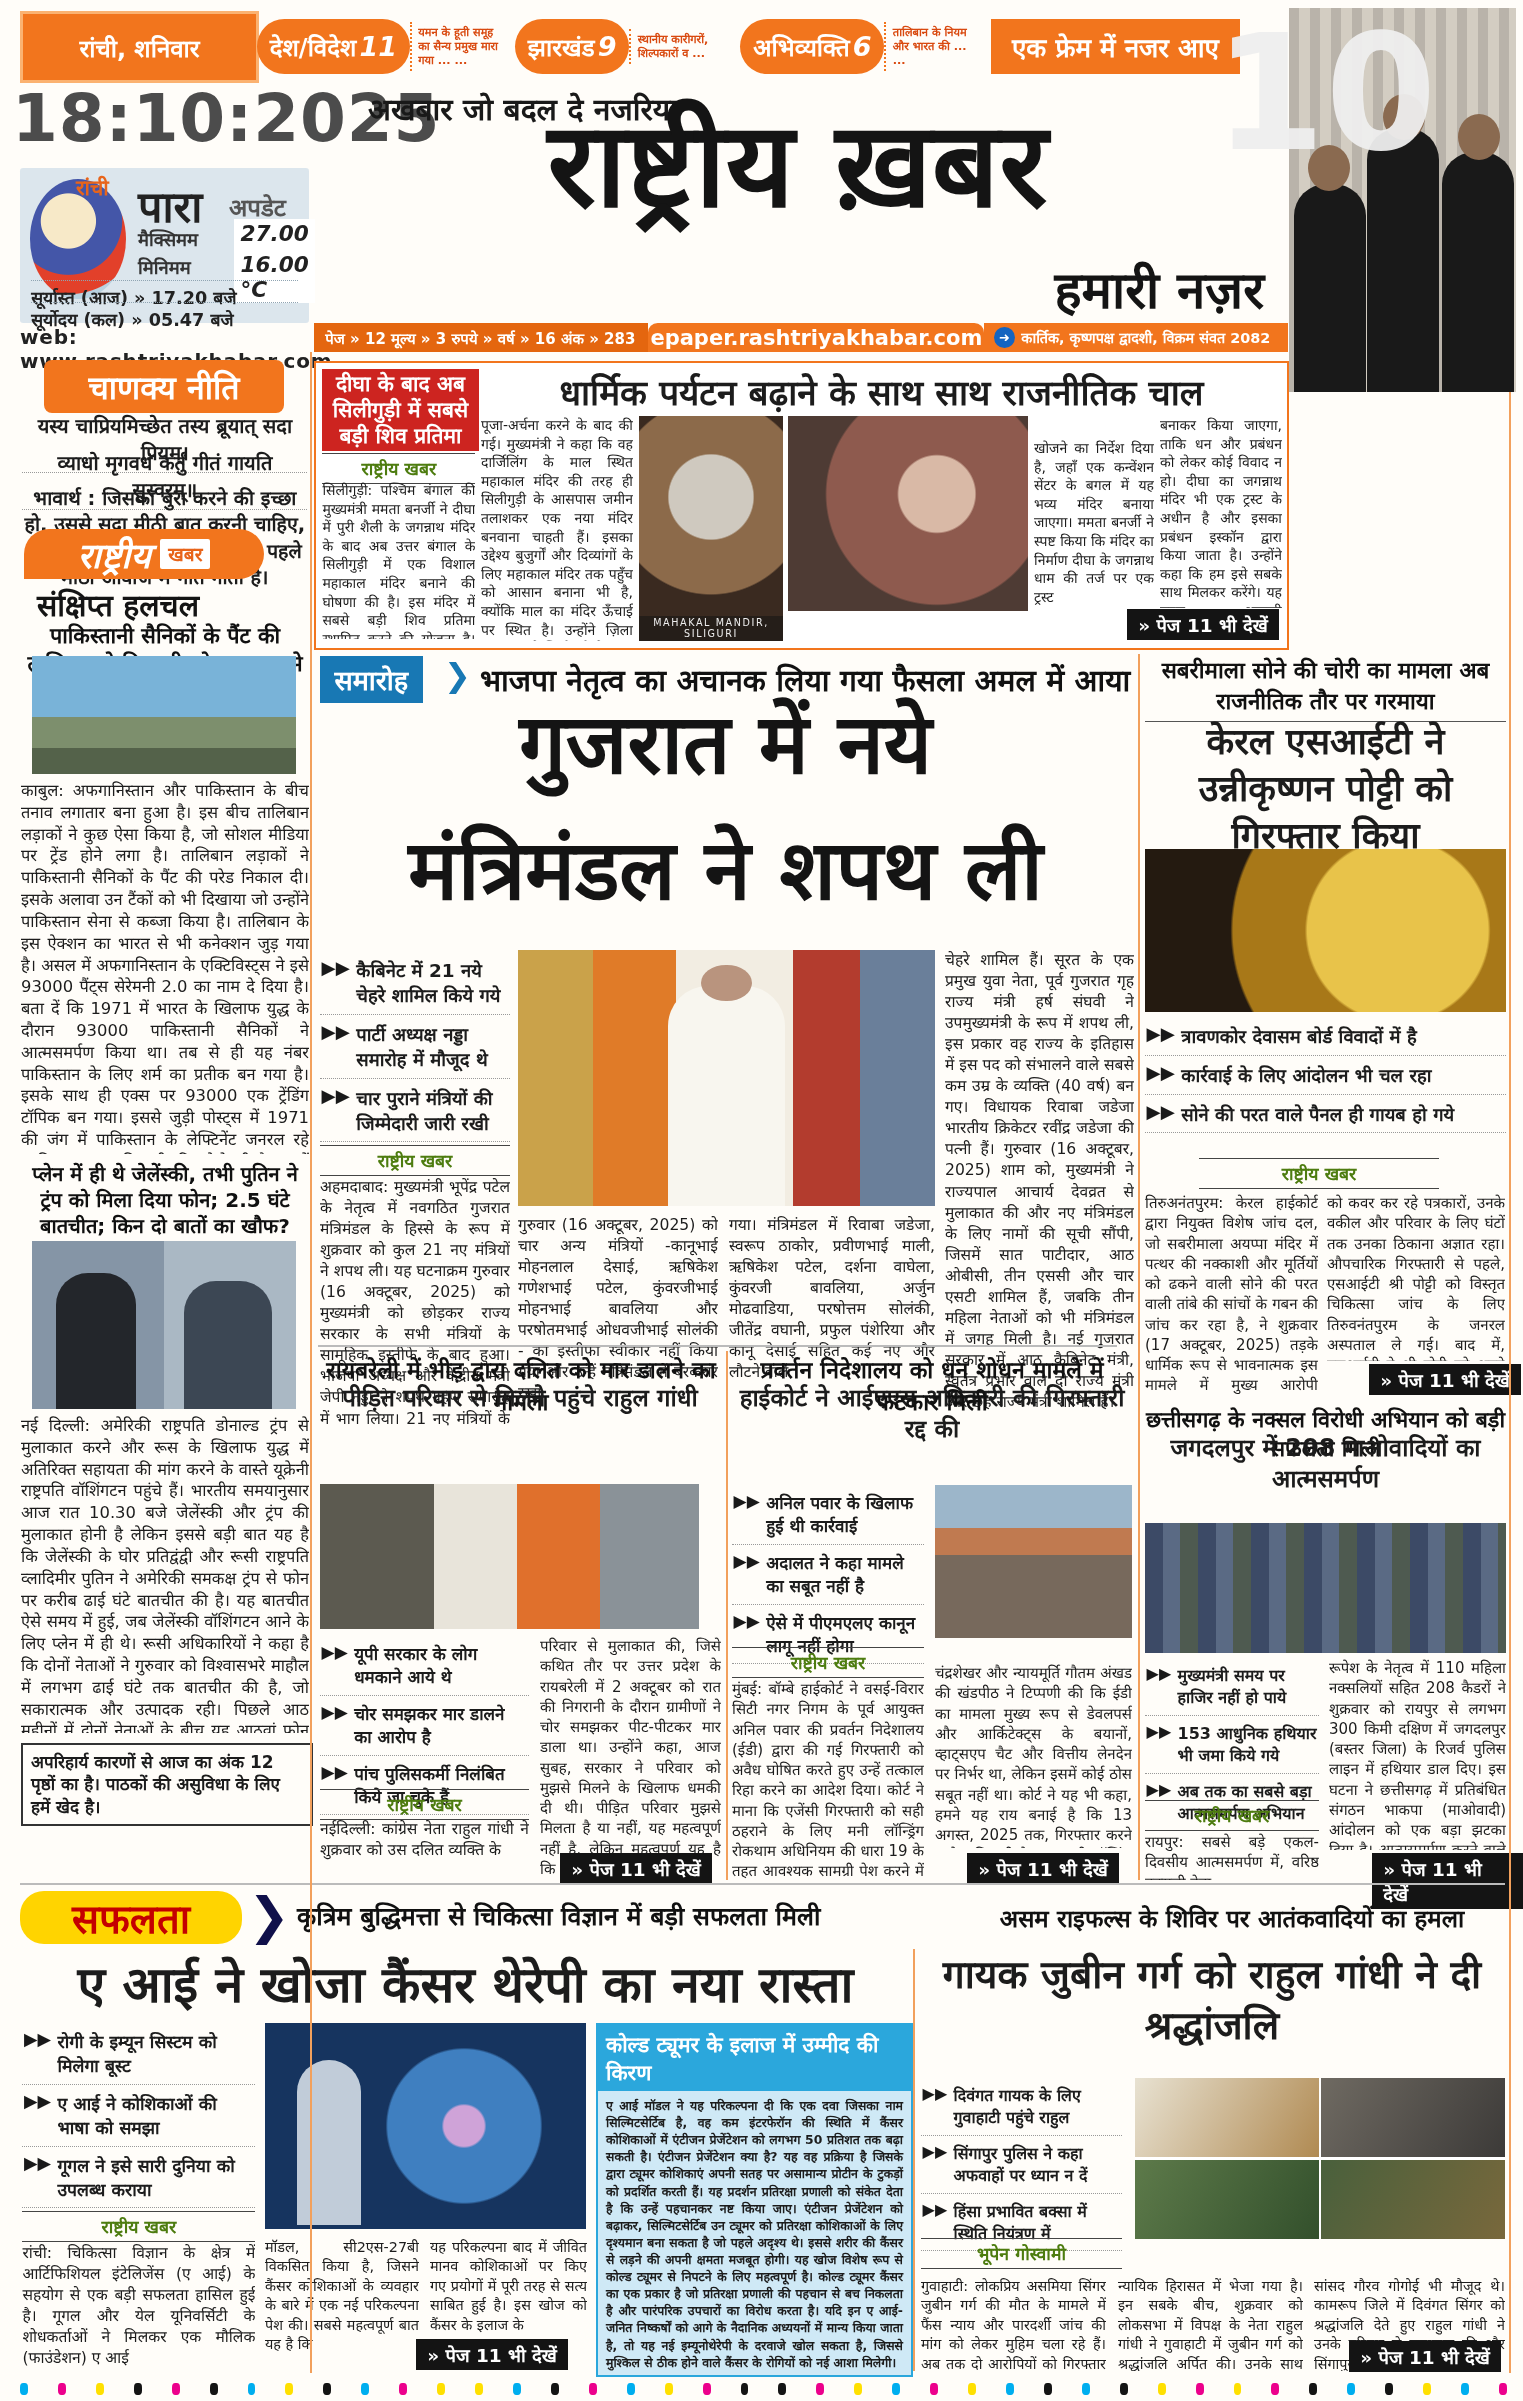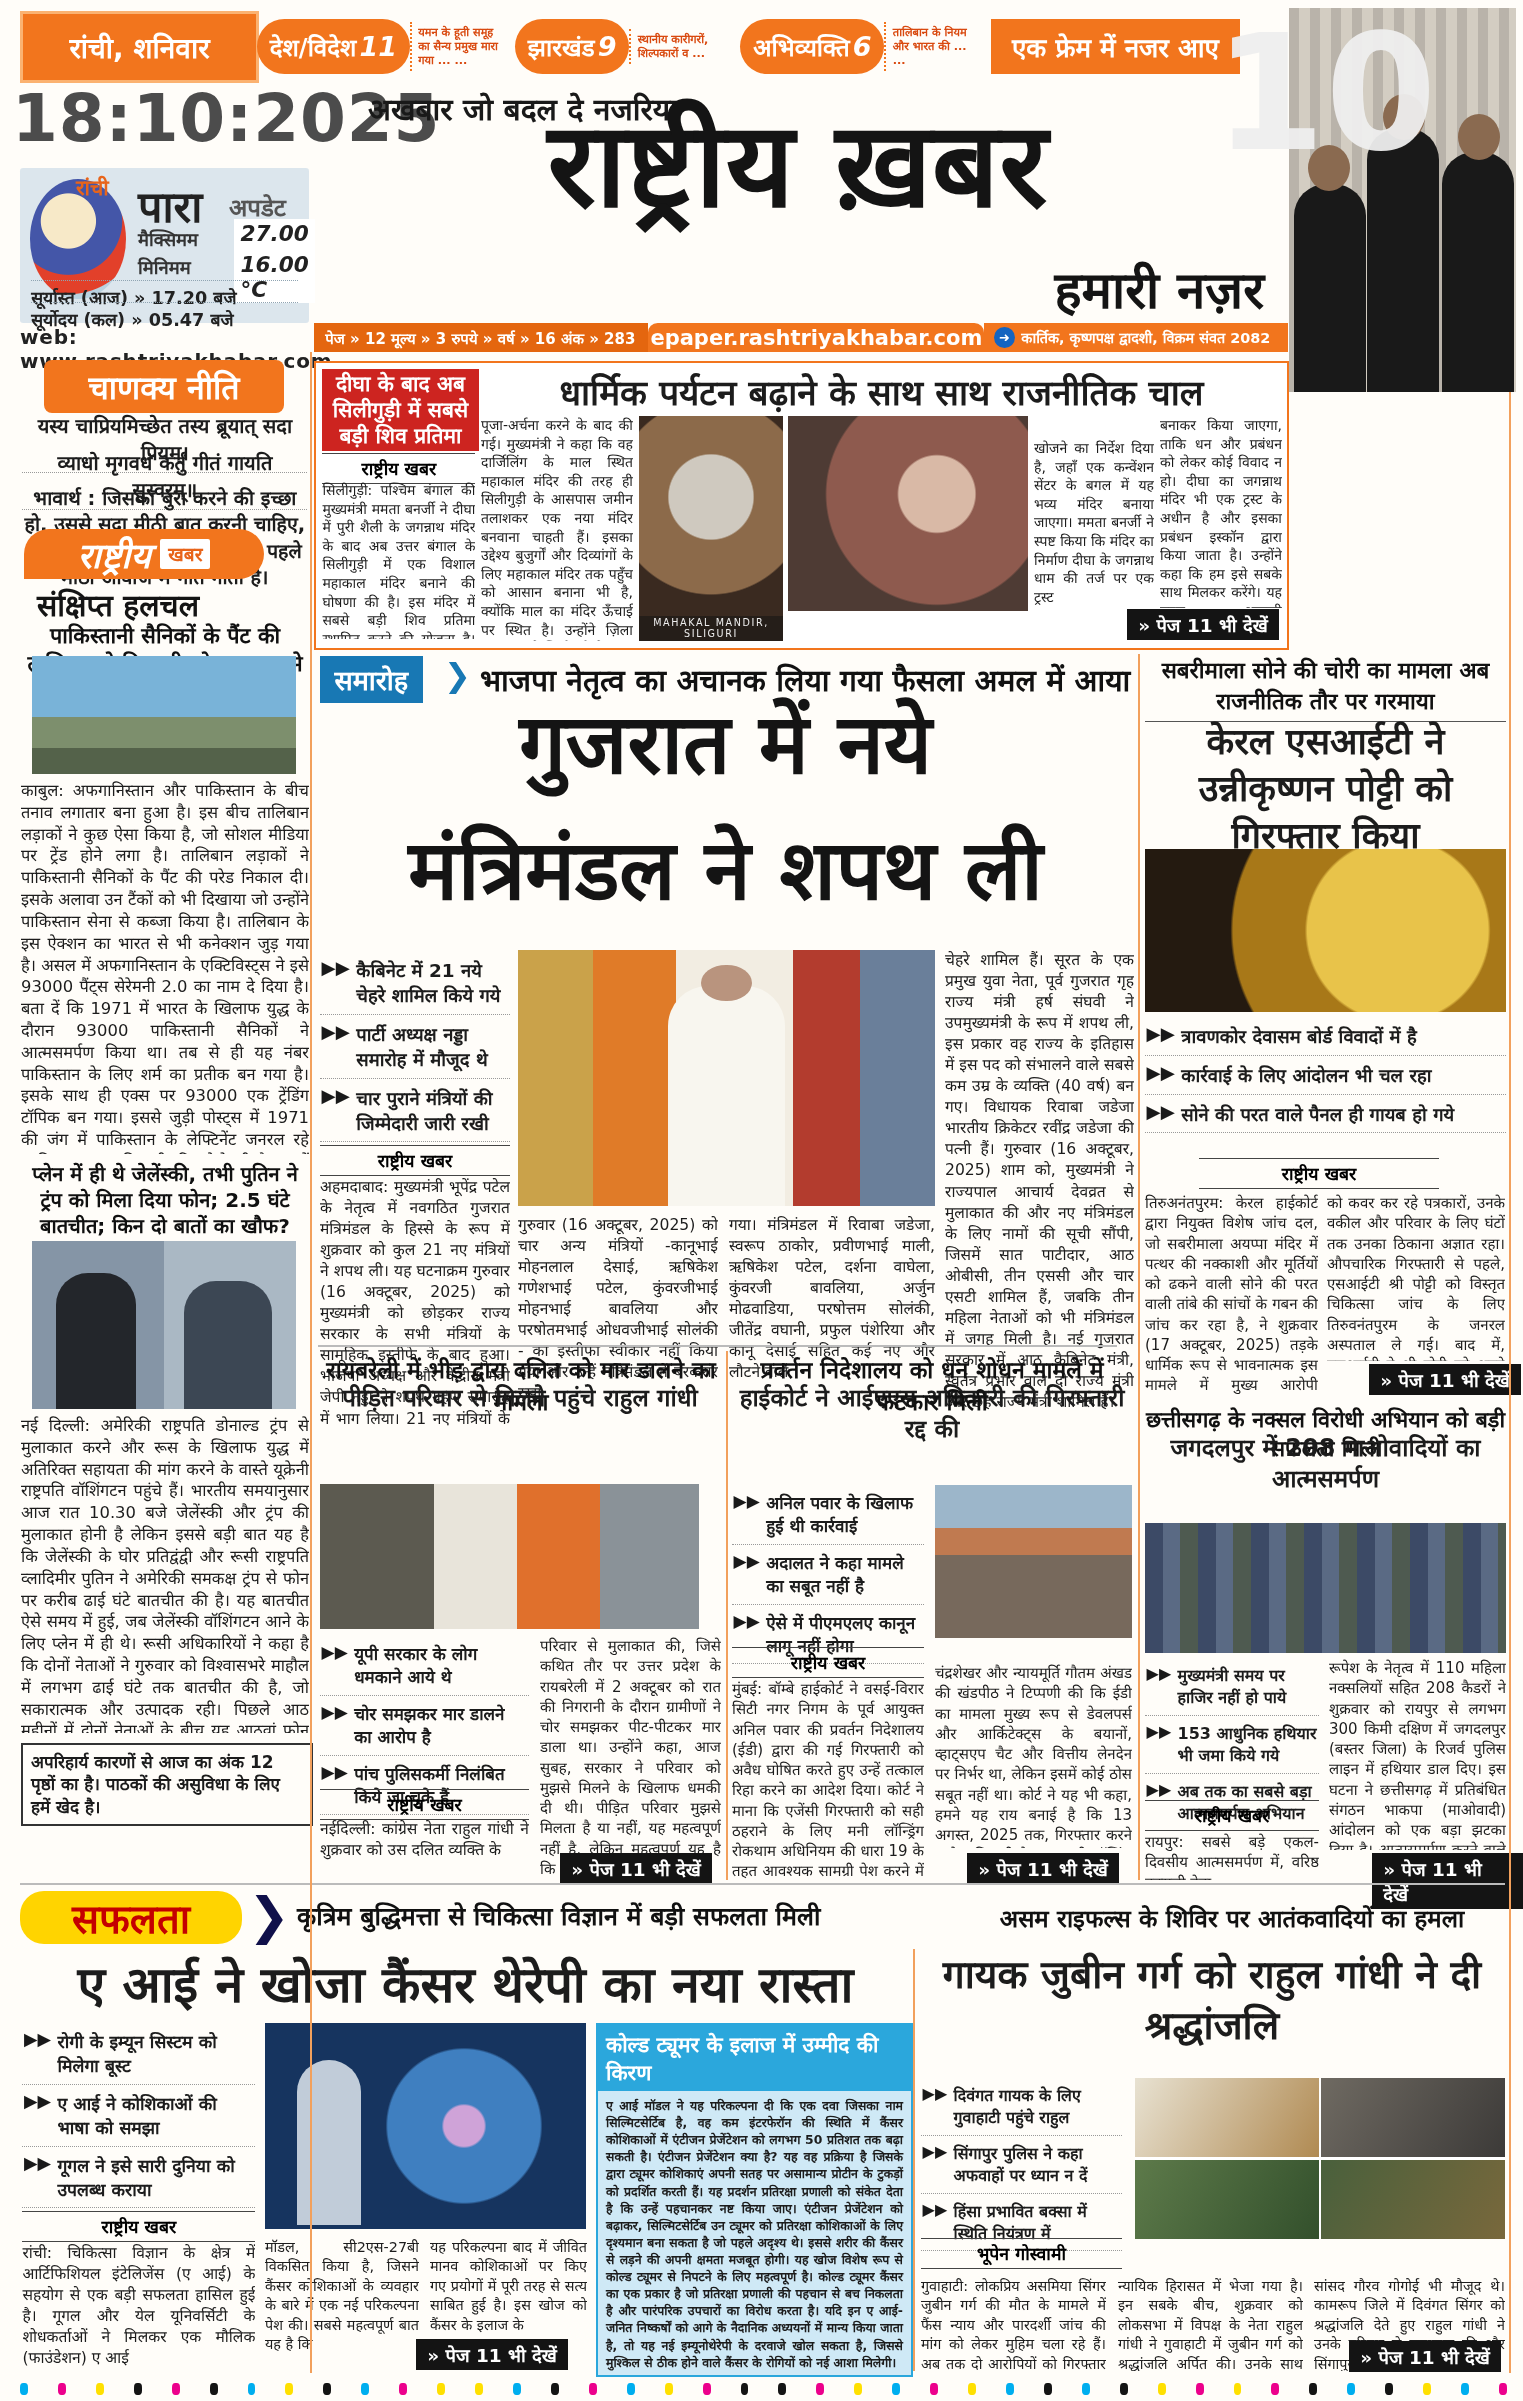--- a/index.html
+++ b/index.html
@@ -2,21 +2,21 @@
 <html style="font-size:12.8px"><head>
 <meta charset="utf-8">
 <style>
   html,body{margin:0;padding:0;background:#e8e8e8;}
   .page{position:relative;width:1524px;height:2401px;background:#fffdf9;margin:0 auto;
         font-family:"DejaVu Sans",sans-serif;color:#1c1c1c;overflow:hidden;}
   .abs{position:absolute;} .clip{overflow:hidden;}
 
   
   .loc-box{left:20px;top:11.2px;width:233px;height:66px;background:#f2751d;color:#fff;
-           font-size:28px;font-weight:800;display:flex;align-items:center;justify-content:center;
+           font-size:24px;font-weight:800;display:flex;align-items:center;justify-content:center;
            border:3.2px solid #fbb271;}
   .ribbon{left:257px;top:16px;width:983px;height:61px;display:flex;align-items:center;gap:4.8px;}
   .tab{display:flex;align-items:center;}
   .tab-label{background:#f2751d;color:#fff;font-weight:800;font-size:24px;padding:11.2px 12.8px;
              border-radius:32px;white-space:nowrap;}
   .tab-page{font-style:italic;font-size:27px;margin-left:3.2px;}
   .tab-snip{font-size:11.2px;line-height:1.25;color:#d9490f;font-weight:700;border-left:2.4px dotted #f2751d;
             padding:3.2px 6.4px;max-width:132px;}
   .frame-title{background:#f2751d;color:#fff;font-weight:800;font-size:26px;padding:9.6px 21px;white-space:nowrap;}
   .num10{left:1214px;top:14.4px;font-size:160px;font-weight:700;color:rgba(238,238,238,.95);z-index:6;line-height:1;}
@@ -45,21 +45,21 @@
   .is-epaper{background:#f2751d;color:#fff;font-size:21px;font-weight:800;display:flex;align-items:center;
              justify-content:center;flex:0 0 336px;border-radius:9.6px 9.6px 0 0;}
   .is-cal{background:#f2751d;color:#fff;font-size:14.4px;font-weight:700;display:flex;align-items:center;gap:6.4px;
           padding:0 9.6px;flex:1;}
   .blue-dot{width:21px;height:21px;border-radius:50%;background:#1464c0;color:#fff;font-size:12.8px;
             display:flex;align-items:center;justify-content:center;}
 
   
   .kick{font-weight:800;color:#111;}
   .byline{font-weight:800;font-size:17.6px;text-align:center;border-top:1.6px solid #444;border-bottom:1.6px solid #444;
-          padding:2.4px 0;color:#000000;}
+          padding:2.4px 0;color:#4d7c0f;}
   .bullet{display:flex;gap:6.4px;border-bottom:1.6px dotted #999;padding:6.4px 1.6px;font-weight:800;}
   .bi{color:#191919;flex:0 0 auto;}
   .pageref{background:#141414;color:#fff;font-weight:800;font-size:18.4px;padding:3.2px 11.2px;display:inline-block;}
   .ph{background:#c8c8c8;}
   .cap{position:absolute;left:0;right:0;bottom:0;background:rgba(20,20,20,.55);color:#eee;font-size:9.6px;
        text-align:center;padding:1.6px 0;letter-spacing:1.6px;}
 
   
   .chanakya-rib{left:44px;top:360px;width:240px;background:#f2751d;color:#fff;font-size:32px;font-weight:800;
                 text-align:center;padding:4.8px 0;border-radius:8px;}

